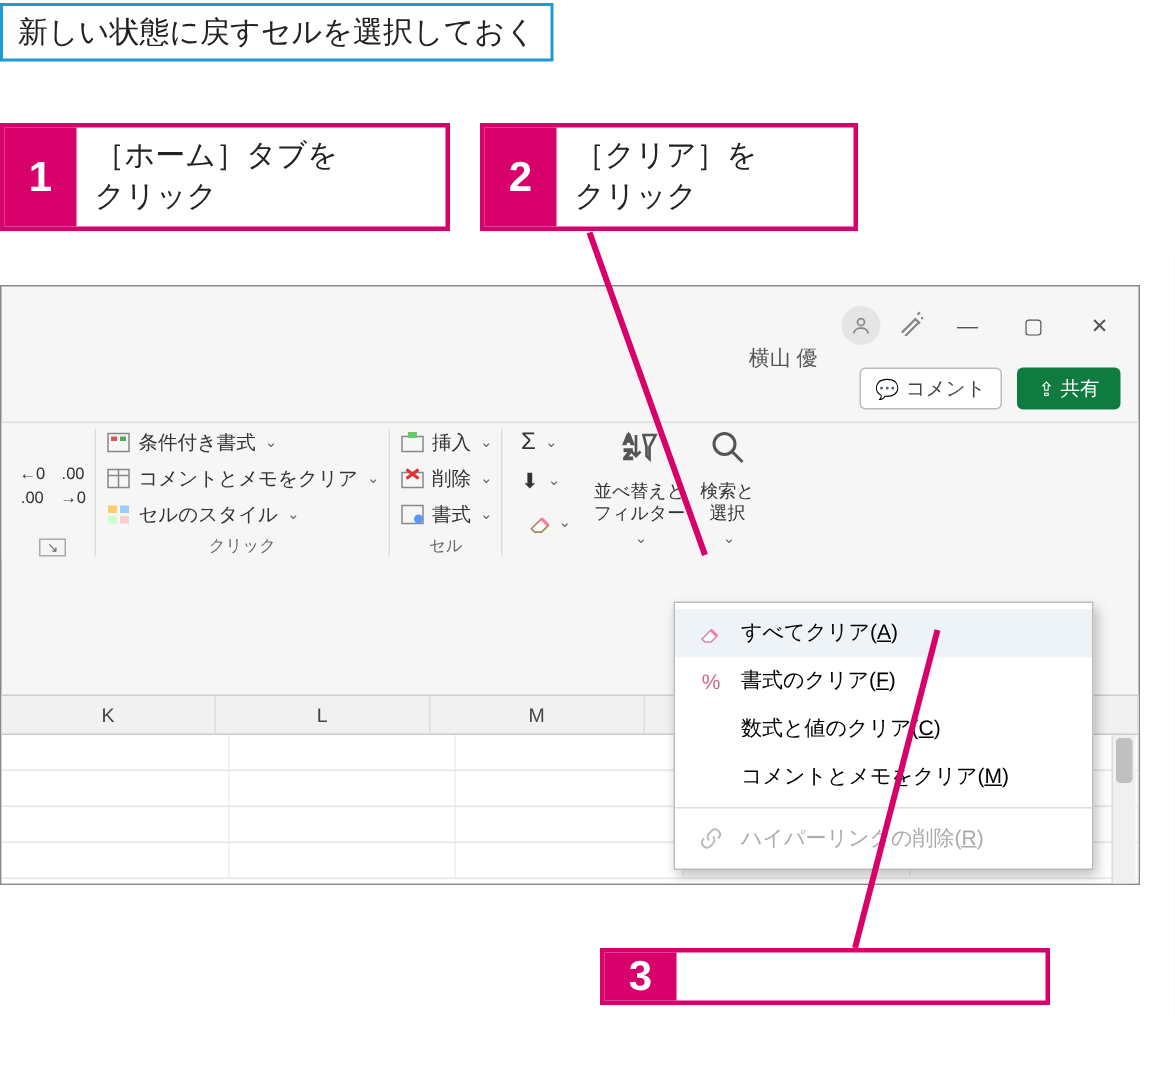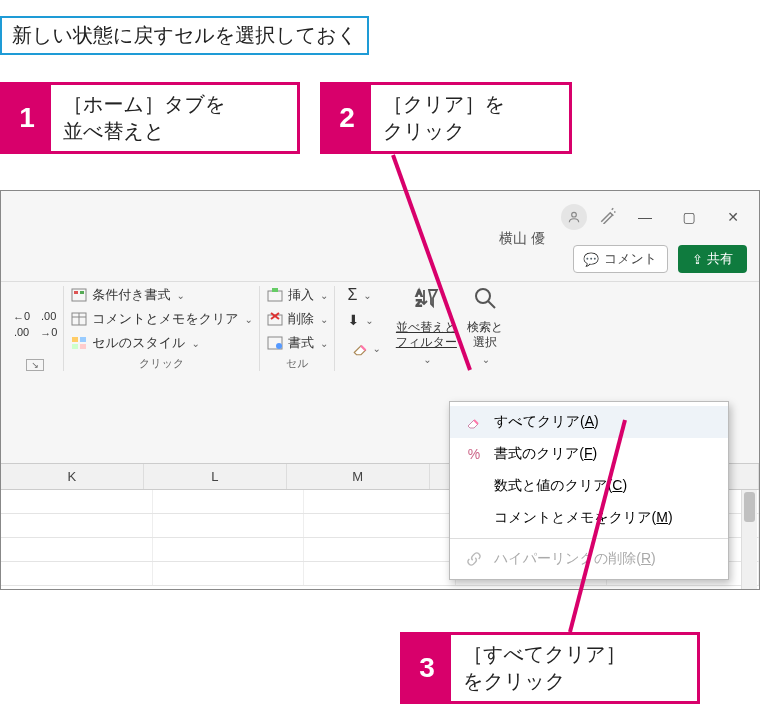--- a/index.html
+++ b/index.html
@@ -6,21 +6,21 @@
   body {
     margin: 0;
     font-family: "Yu Gothic UI", "Meiryo", sans-serif;
     background: #fff;
     width: 783px;
     height: 720px;
     position: relative;
   }
   .intro-box {
     position: absolute;
-    top: 16px;
+    top: 2px;
     left: 0;
     border: 2px solid #1e9bd6;
     padding: 4px 10px;
     font-size: 20px;
     color: #222;
   }
   .callout {
     position: absolute;
     display: flex;
     align-items: stretch;
@@ -176,33 +176,31 @@
 </head>
 <body>
 
 <div class="intro-box">
   <span>新しい状態に戻すセルを選択しておく</span>
 </div>
 
 <div class="callout callout1">
   <div class="num">1</div>
   <div class="txt">［ホーム］タブを
-並べ替えと</div>
+クリック</div>
 </div>
 
 <div class="callout callout2">
   <div class="num">2</div>
   <div class="txt">［クリア］を
 クリック</div>
 </div>
 
 <div class="callout callout3">
   <div class="num">3</div>
-  <div class="txt">［すべてクリア］
-をクリック</div>
 </div>
 
 <svg class="overlay" width="783" height="720">
   <line x1="393" y1="155" x2="470" y2="370" stroke="#d8006b" stroke-width="4"></line>
   <line x1="570" y1="632" x2="625" y2="420" stroke="#d8006b" stroke-width="4"></line>
 </svg>
 
 <div class="excel-window">
 
   <div class="titlebar">
@@ -355,21 +353,21 @@
           </div>
           <div class="big-btn">
             <span class="ico-lg">
               <svg width="26" height="24" viewBox="0 0 24 24" fill="none" stroke="#555" stroke-width="1.8">
                 <text x="2" y="10" font-size="9" fill="#555">A</text>
                 <text x="2" y="20" font-size="9" fill="#555">Z</text>
                 <path d="M10 4 L10 18 M7 15 L10 18 L13 15"></path>
                 <path d="M15 4 L23 4 L19 12 L19 20 L17 18 L17 12 Z" stroke="#555"></path>
               </svg>
             </span>
-            <span style="white-space:pre-line; text-align:center;text-decoration:underline;">並べ替えと
+            <span style="white-space:pre-line; text-align:center;">並べ替えと
 フィルター</span>
             <span class="chev">⌄</span>
           </div>
           <div class="big-btn">
             <span class="ico-lg">
               <svg width="26" height="24" viewBox="0 0 24 24" fill="none" stroke="#555" stroke-width="2">
                   <circle cx="10" cy="10" r="7"></circle>
                   <line x1="15" y1="15" x2="22" y2="22"></line>
                 </svg>
             </span>

